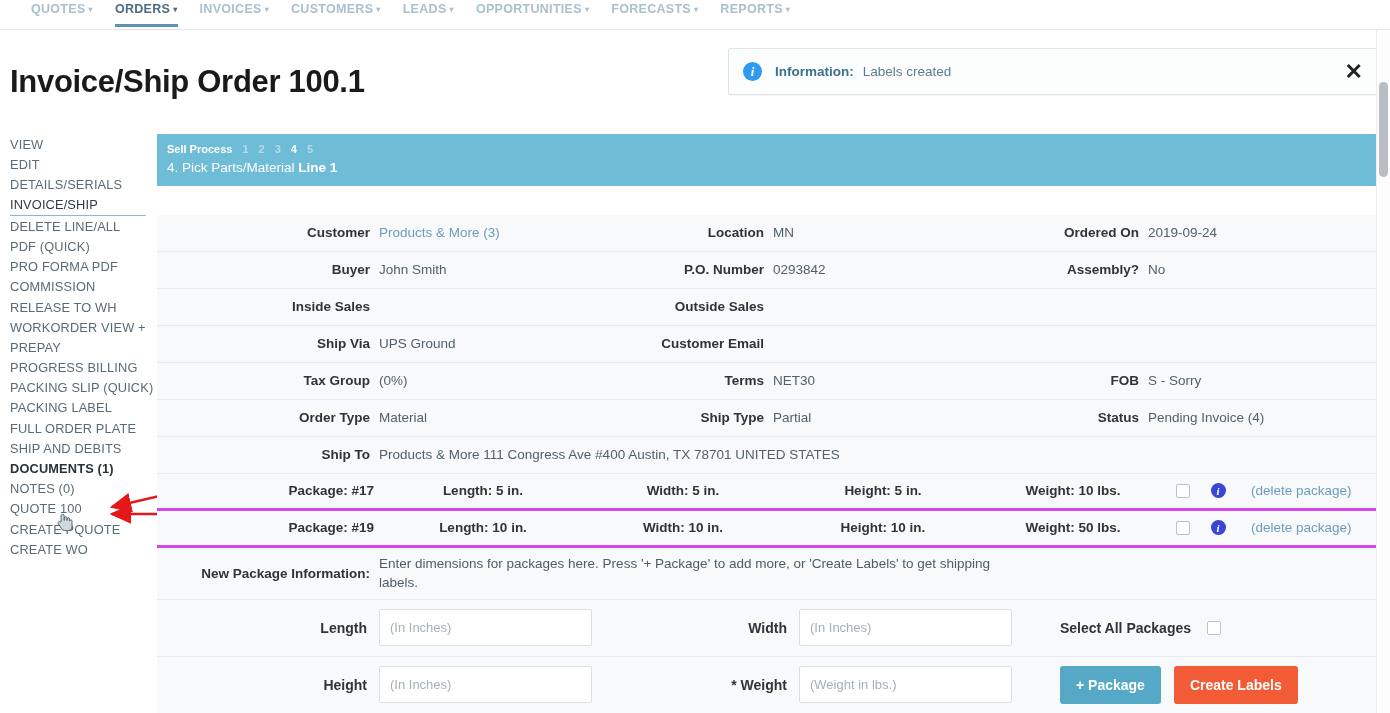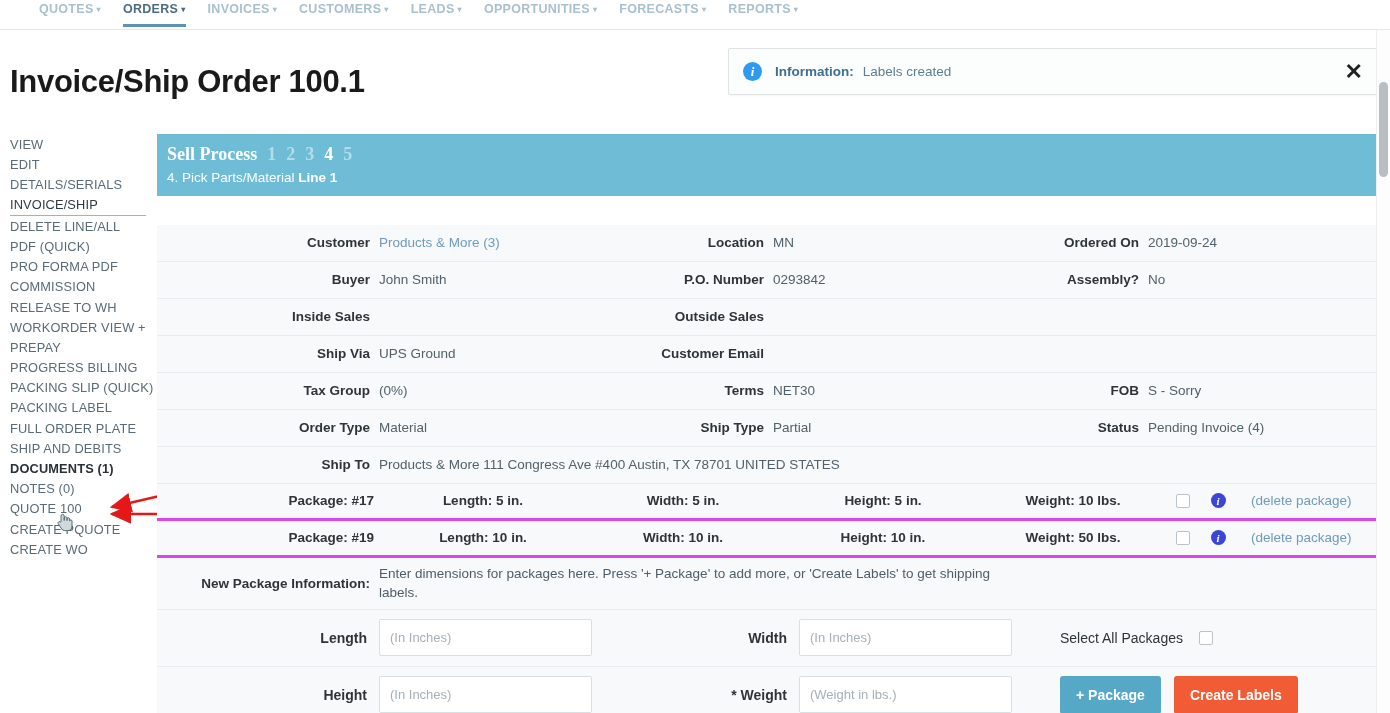--- a/index.html
+++ b/index.html
@@ -10,21 +10,21 @@
     font-family: "Liberation Sans", sans-serif;
     overflow: hidden;
   }
   .page { position: relative; width: 1390px; height: 713px; background:#fff; }
 
   
   .topnav {
     position: absolute; top: 0; left: 0; width: 1390px; height: 30px;
     background: #ffffff;
     border-bottom: 1px solid #e4e8ea;
-    display: flex; align-items: flex-start; padding-left: 28px;
+    display: flex; align-items: flex-start; padding-left: 20px;
   }
   .navitem {
     position: relative;
     font-size: 12.5px; font-weight: 700; letter-spacing: .3px;
     color: #a9c0cf; padding: 0 11px; line-height: 18px;
     white-space: nowrap; cursor: pointer;
   }
   .navitem .caret { font-size: 8px; margin-left: 3px; position: relative; top:-1px;}
   .navitem.active { color: #4d6c80; }
   .navitem.active::after {
@@ -74,21 +74,21 @@
   }
 
   
   .arrows { position: absolute; left: 0; top: 0; width: 1390px; height: 713px; pointer-events:none; }
 
   
   .main { position: absolute; left: 157px; top: 134px; width: 1219px; }
   .proc-bar {
     background: #6fbcd6; color: #ffffff; padding: 8px 10px 9px 10px; line-height: 1.42;
   }
-  .proc-line1 { font-size: 18px; font-weight: 700; font-family: Liberation Serif, serif; }
+  .proc-line1 { font-size: 11px; font-weight: 700; }
   .proc-line1 .num { color: #b4dcea; font-weight: 700; margin-left: 10px;}
   .proc-line1 .num.cur { color: #ffffff; }
   .proc-line2 { font-size: 13.5px; font-weight: 400; }
   .proc-line2 b { font-weight: 700; }
 
   .grid { background: #f7f9fa; margin-top: 29px; }
   .row {
     display: flex; align-items: center; border-bottom: 1px solid #e7ecee;
     min-height: 37px;
   }
@@ -135,21 +135,21 @@
   .form-row { display:flex; align-items:center; border-bottom: 1px solid #e7ecee; min-height: 57px; }
   .f-lbl { width: 222px; text-align:right; padding-right: 12px; font-size: 14px; font-weight: 700; color:#2f3439;}
   .f-inp {
     width: 213px; height: 37px; border: 1px solid #d9dfe3; background:#fff; border-radius: 2px;
     font-size: 13px; color:#404a50; padding: 0 10px; font-family:"Liberation Sans", sans-serif;
   }
   .f-inp::placeholder { color:#a5b0b7; }
   .f-gap1 { width: 22px; }
   .f-lbl2 { width: 185px; text-align:right; padding-right: 12px; font-size: 14px; font-weight:700; color:#2f3439;}
   .f-tail { flex:1; display:flex; align-items:center; padding-left: 48px; }
-  .sel-all-lbl { font-size: 14px; font-weight:400; color:#2f3439; margin-right: 16px;}
+  .sel-all-lbl { font-size: 14px; font-weight:700; color:#2f3439; margin-right: 16px;}
   .btn {
     border: none; border-radius: 3px; color:#fff; font-size: 14px; font-weight:700;
     padding: 11px 16px; cursor:pointer; font-family:"Liberation Sans", sans-serif;
   }
   .btn-pkg { background: #55a8c6; margin-right: 13px; }
   .btn-labels { background: #f15c36; }
 
   .blank-row { height: 18px; border-bottom: 1px solid #e7ecee; background:#f7f9fa;}
 
   

